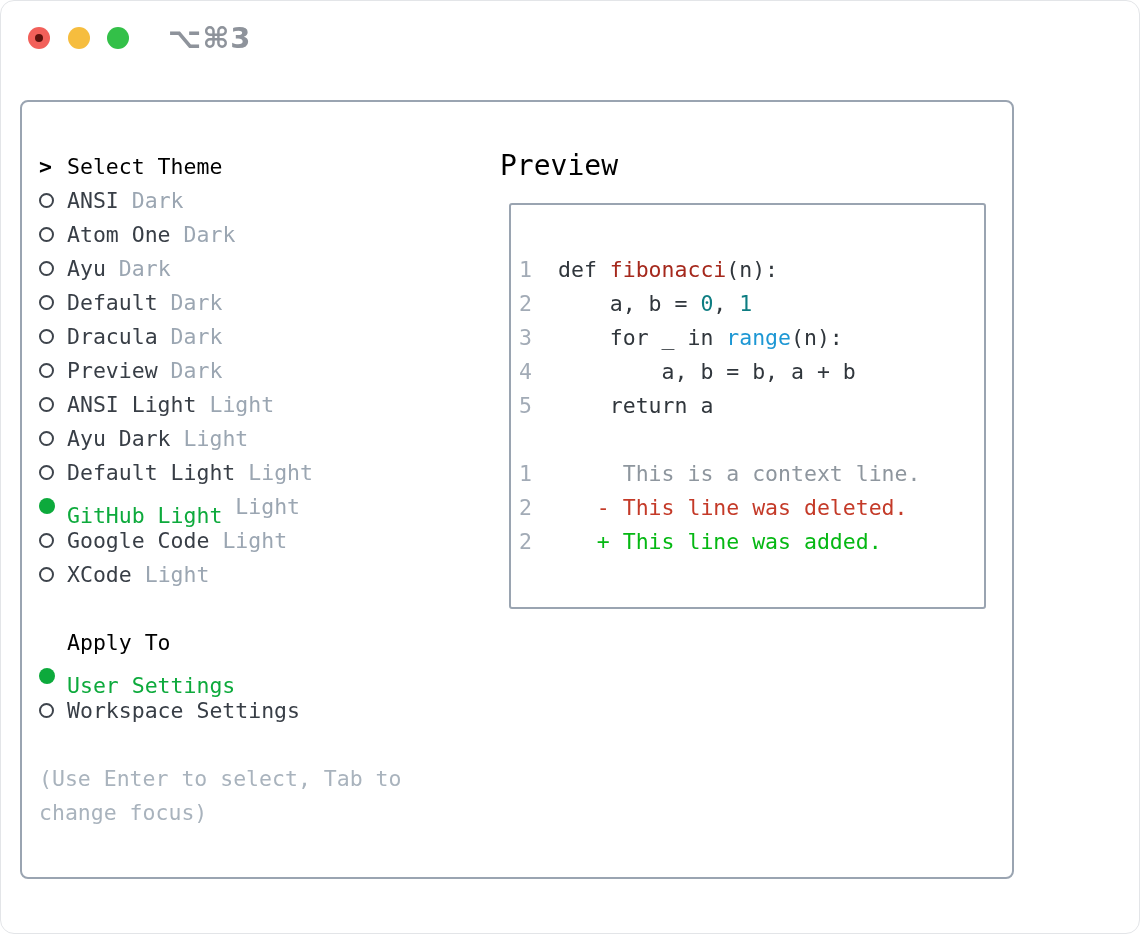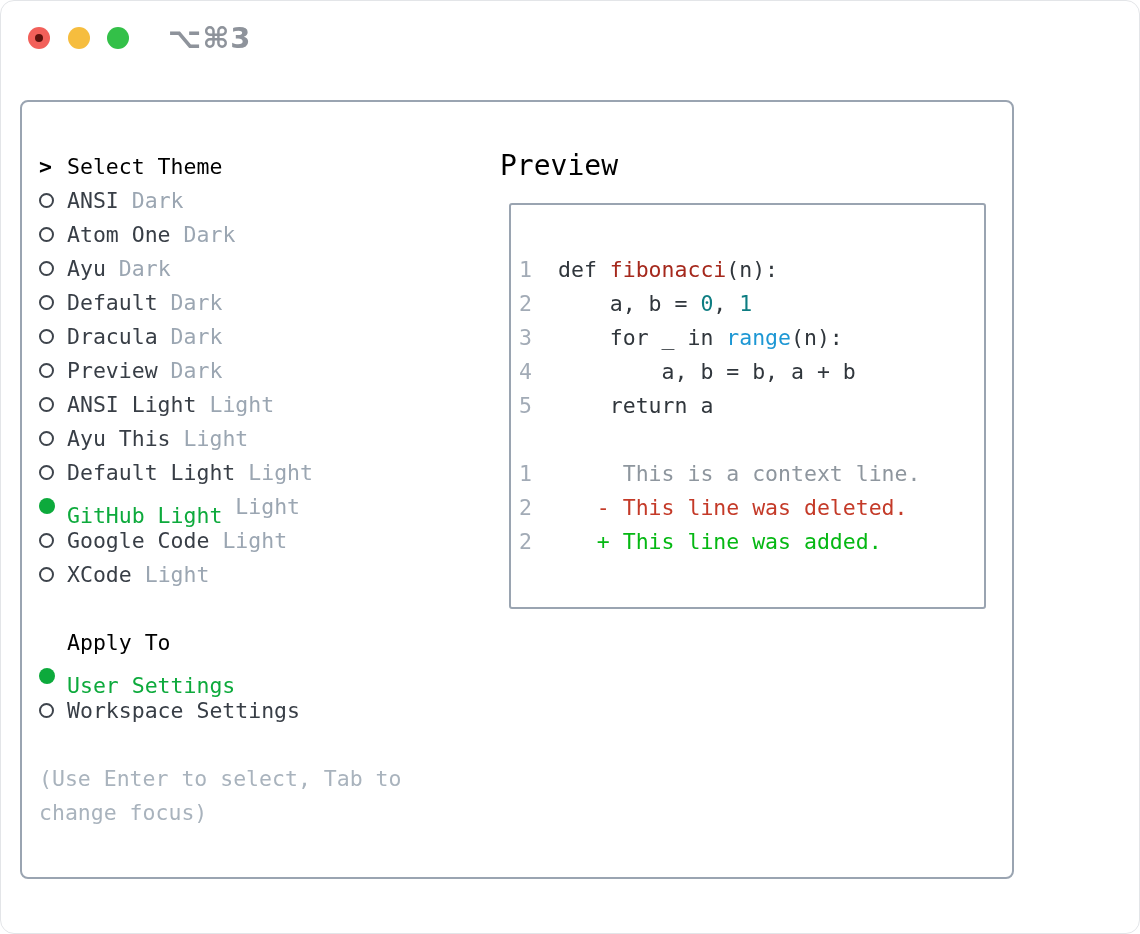--- a/index.html
+++ b/index.html
@@ -73,21 +73,21 @@
   <div class="panel">
     <div class="left-col" id="left-col">
         <div class="row"><span class="marker"><span class="prompt">&gt;</span></span><span class="hdr">Select Theme</span></div>
         <div class="row theme-row"><span class="marker"><span class="circle"></span></span><span class="name">ANSI</span><span class="variant">Dark</span></div>
         <div class="row theme-row"><span class="marker"><span class="circle"></span></span><span class="name">Atom One</span><span class="variant">Dark</span></div>
         <div class="row theme-row"><span class="marker"><span class="circle"></span></span><span class="name">Ayu</span><span class="variant">Dark</span></div>
         <div class="row theme-row"><span class="marker"><span class="circle"></span></span><span class="name">Default</span><span class="variant">Dark</span></div>
         <div class="row theme-row"><span class="marker"><span class="circle"></span></span><span class="name">Dracula</span><span class="variant">Dark</span></div>
         <div class="row theme-row"><span class="marker"><span class="circle"></span></span><span class="name">Preview</span><span class="variant">Dark</span></div>
         <div class="row theme-row"><span class="marker"><span class="circle"></span></span><span class="name">ANSI Light</span><span class="variant">Light</span></div>
-        <div class="row theme-row"><span class="marker"><span class="circle"></span></span><span class="name">Ayu This</span><span class="variant">Light</span></div>
+        <div class="row theme-row"><span class="marker"><span class="circle"></span></span><span class="name">Ayu Dark</span><span class="variant">Light</span></div>
         <div class="row theme-row"><span class="marker"><span class="circle"></span></span><span class="name">Default Light</span><span class="variant">Light</span></div>
         <div class="row theme-row selected"><span class="marker"><span class="dot"></span></span><span class="name">GitHub Light</span><span class="variant">Light</span></div>
         <div class="row theme-row"><span class="marker"><span class="circle"></span></span><span class="name">Google Code</span><span class="variant">Light</span></div>
         <div class="row theme-row"><span class="marker"><span class="circle"></span></span><span class="name">XCode</span><span class="variant">Light</span></div>
         <div class="row"></div>
         <div class="row"><span class="marker"></span><span class="subhdr">Apply To</span></div>
         <div class="row theme-row selected"><span class="marker"><span class="dot"></span></span><span class="name">User Settings</span></div>
         <div class="row theme-row"><span class="marker"><span class="circle"></span></span><span class="name">Workspace Settings</span></div>
         <div class="row"></div>
         <div class="row"><span class="hint">(Use Enter to select, Tab to</span></div>

